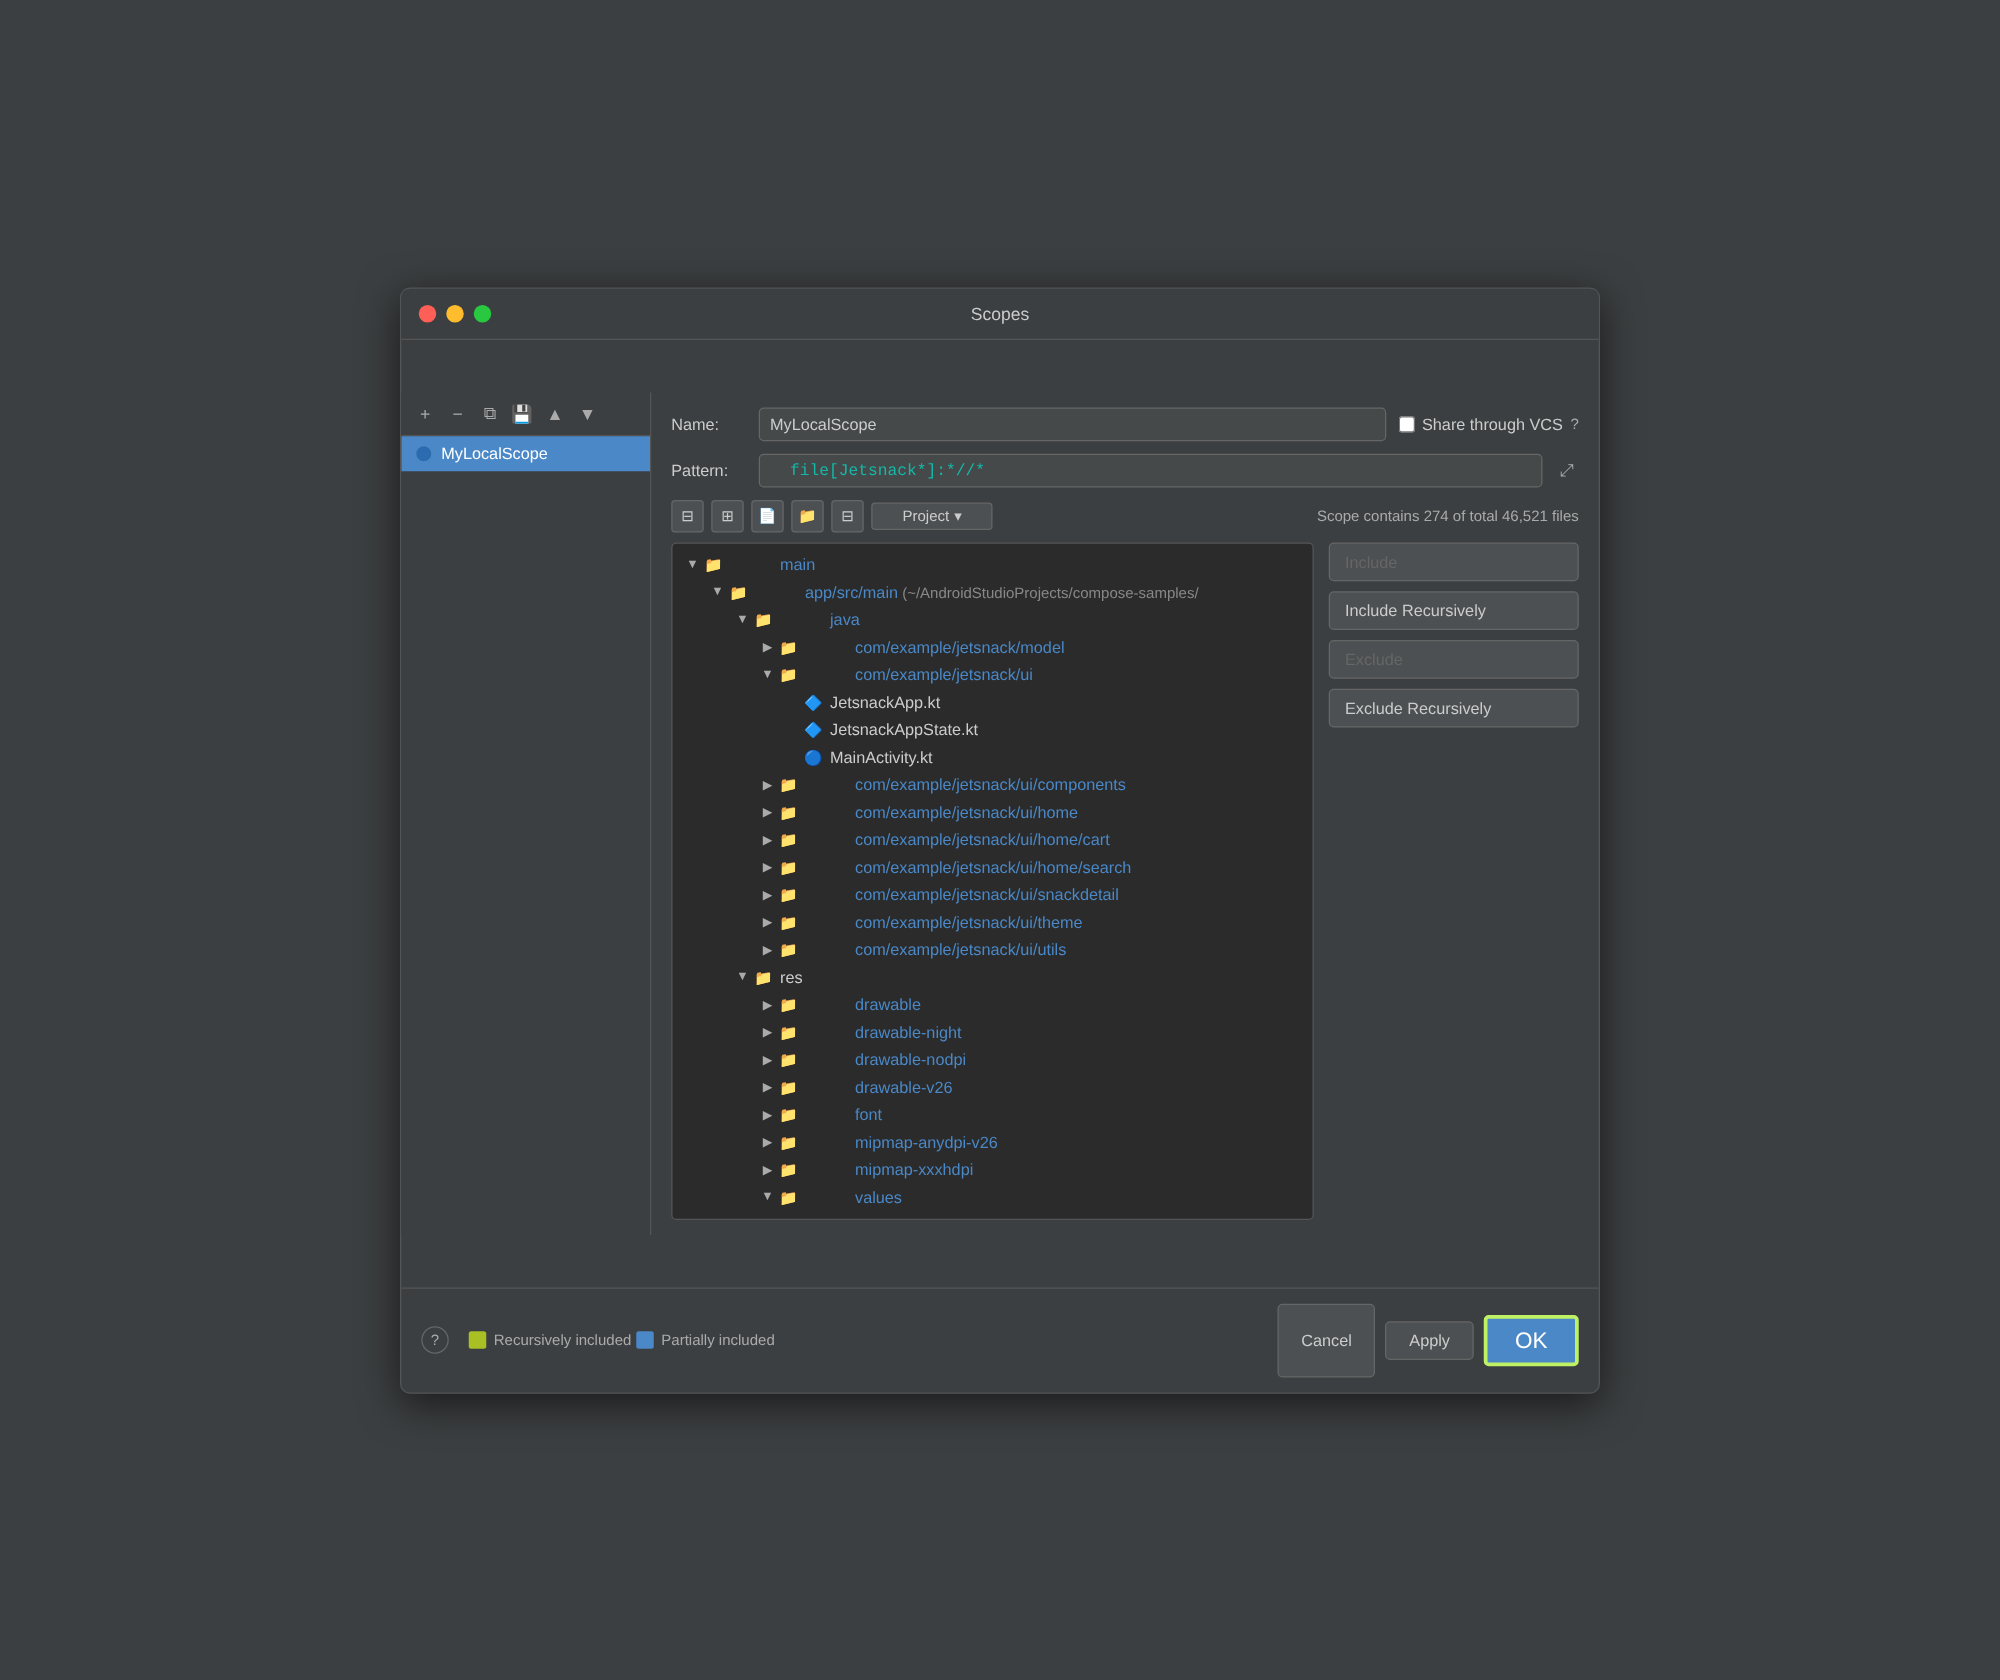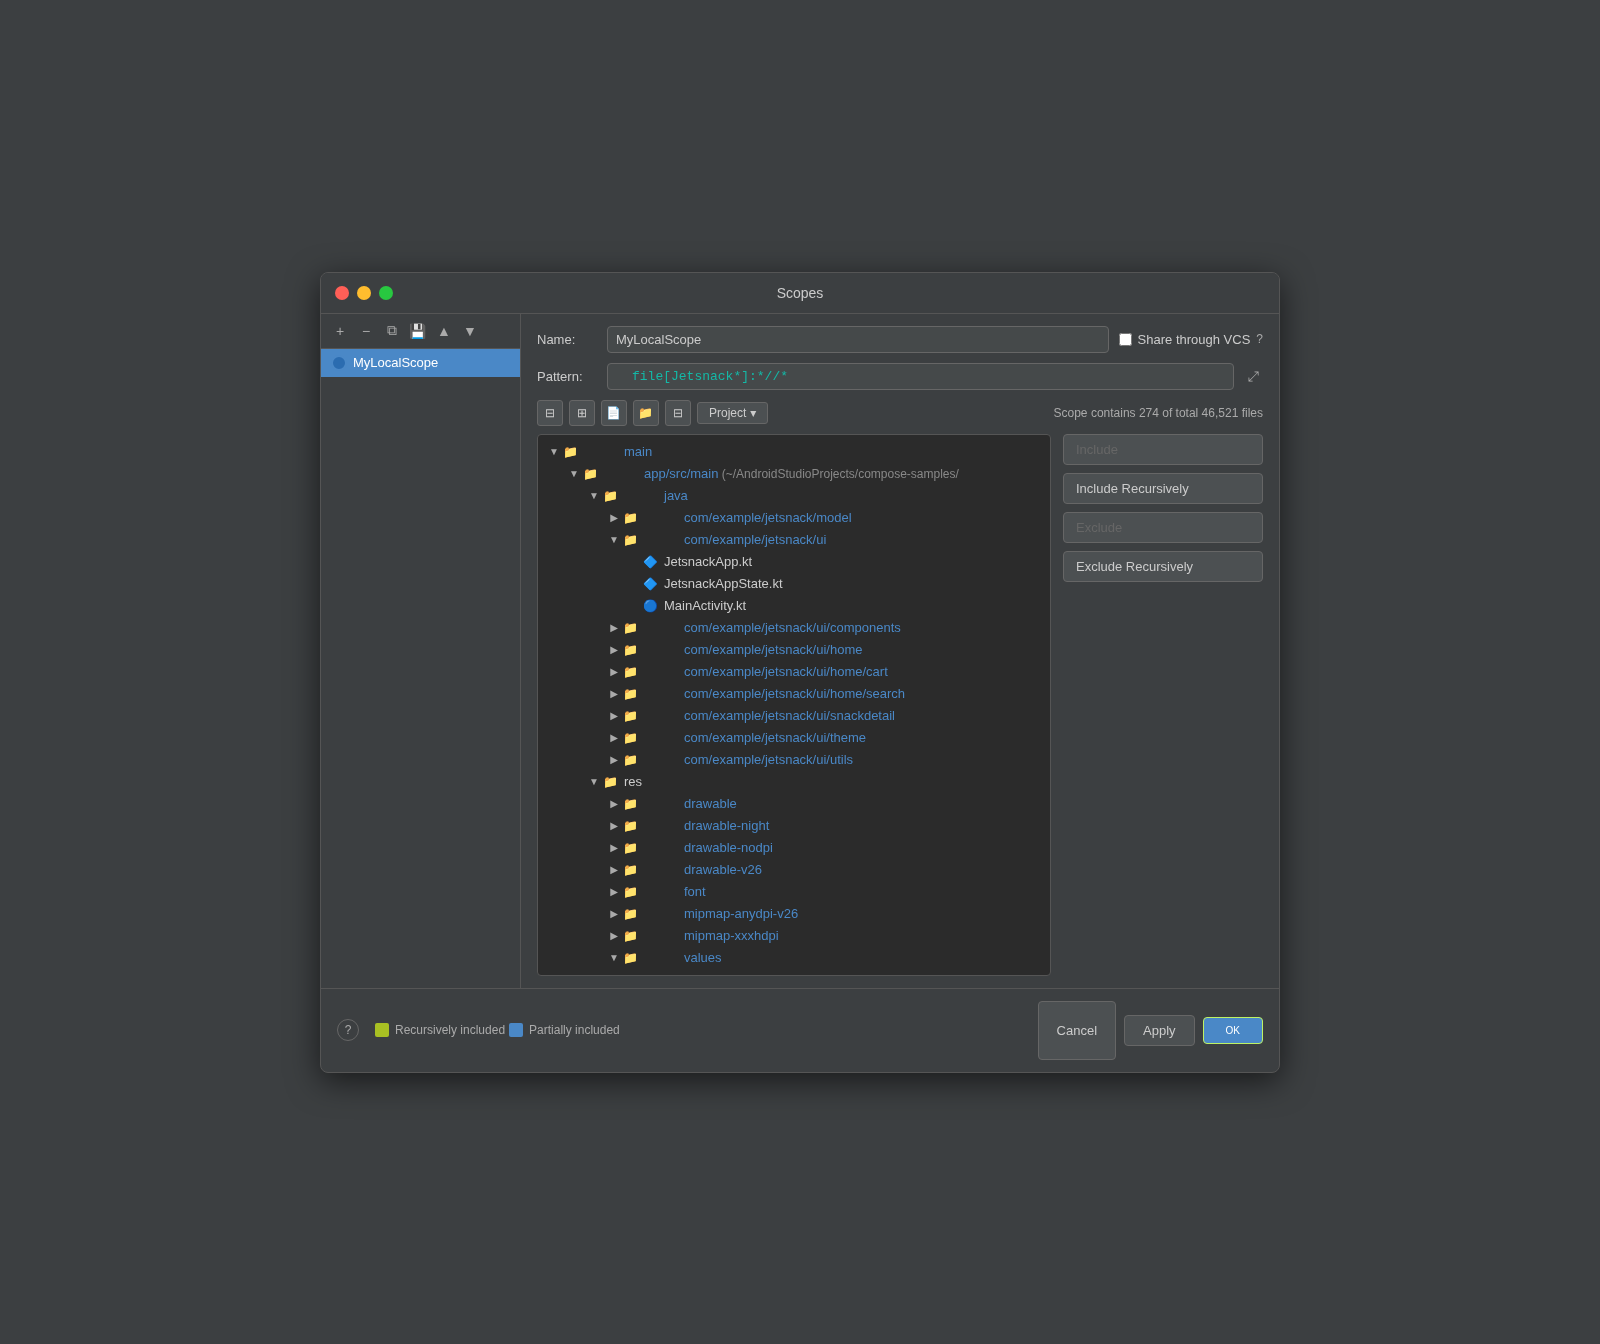--- a/index.html
+++ b/index.html
@@ -14,20 +14,21 @@
     .dialog {
       background: #3c3f41;
       border: 1px solid #555;
       border-radius: 8px;
       width: 960px;
       min-height: 800px;
       display: flex;
       flex-direction: column;
       box-shadow: 0 8px 32px rgba(0,0,0,0.6);
       overflow: hidden;
+      gap: 42px;
     }
     .title-bar {
       background: #3c3f41;
       display: flex;
       align-items: center;
       justify-content: center;
       padding: 12px 16px;
       position: relative;
       border-bottom: 1px solid #555;
     }
@@ -201,21 +202,21 @@
       color: #aaa;
       font-size: 12px;
     }
     .project-dropdown {
       display: flex;
       align-items: flex-start;
       gap: 4px;
       background: #4c5052;
       border: 1px solid #666;
       border-radius: 3px;
-      padding: 3px 11px;
+      padding: 3px 24px;
       cursor: pointer;
       color: #ccc;
       font-size: 12px;
     }
     .main-area {
       display: flex;
       flex: 1;
       gap: 12px;
     }
     .tree-panel {
@@ -327,24 +328,24 @@
       background: #4c5052;
       border: 1px solid #666;
       border-radius: 4px;
       color: #ccc;
       font-size: 13px;
       padding: 7px 18px;
       cursor: pointer;
     }
     .btn-ok {
       background: #4a88c7;
-      border: 1px solid #bef264;
+      border: 3px solid #bef264;
       border-radius: 4px;
       color: #fff;
-      font-size: 10px;
+      font-size: 18px;
       padding: 7px 22px;
       cursor: pointer;
       font-weight: 500;
     }
     .help-circle {
       width: 22px;
       height: 22px;
       border-radius: 50%;
       border: 1px solid #666;
       display: flex;

